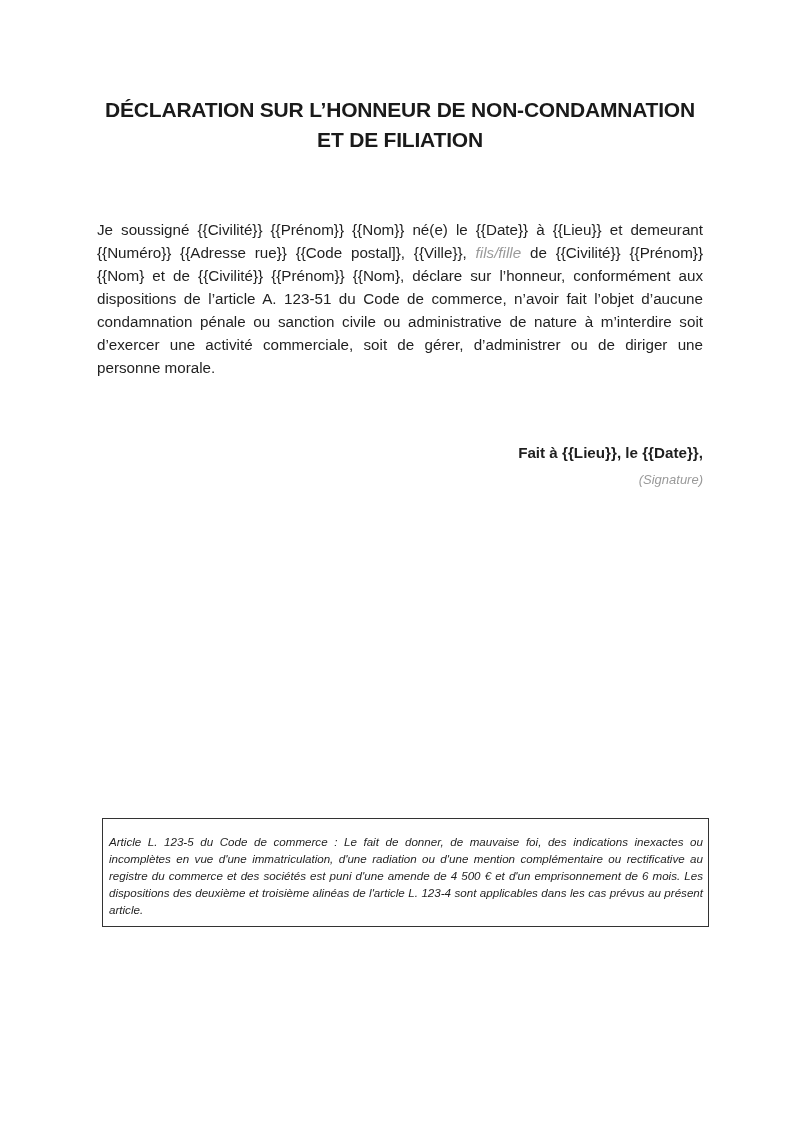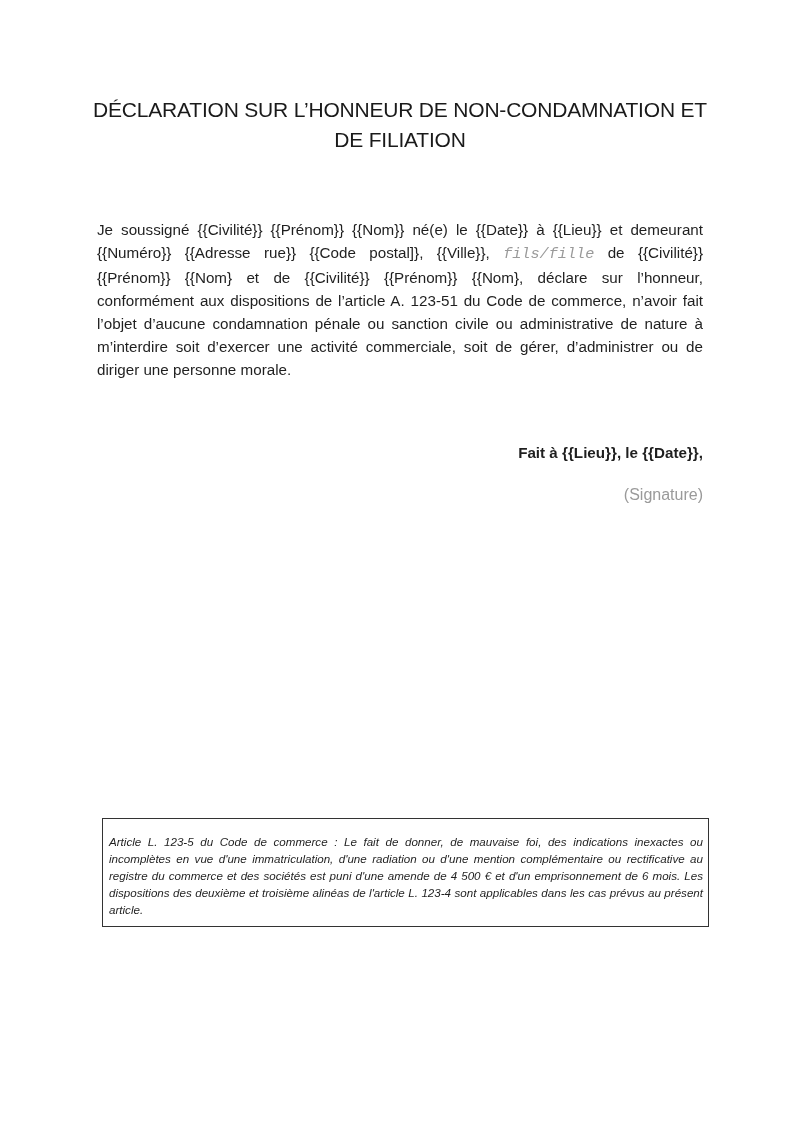--- a/index.html
+++ b/index.html
@@ -23,61 +23,61 @@
       background: #fff;
     }
     .title {
       position: absolute;
       left: 90px;
       top: 95px;
       width: 620px;
       text-align: center;
       font-size: 21px;
       line-height: 30px;
-      font-weight: normal;
+      font-weight: bold;
       color: #1a1a1a;
       margin: 0;
       letter-spacing: -0.2px;
     }
     .body-text {
       position: absolute;
       left: 97px;
       top: 218px;
       width: 606px;
       font-size: 15.2px;
       line-height: 23px;
       text-align: justify;
       margin: 0;
       color: #1f1f1f;
     }
     .muted-italic {
       color: #9a9a9a;
       font-style: italic;
-      font-family: Liberation Mono, monospace;
     }
     .place-date {
       position: absolute;
       right: 97px;
       top: 441px;
       font-size: 15.2px;
       line-height: 23px;
       text-align: right;
       margin: 0;
       color: #1f1f1f;
       font-weight: bold;
     }
     .signature {
       position: absolute;
       right: 97px;
-      top: 483px;
-      font-size: 16px;
+      top: 468px;
+      font-size: 13px;
       line-height: 23px;
       text-align: right;
       margin: 0;
       color: #9a9a9a;
+      font-style: italic;
     }
     .legal-box {
       position: absolute;
       left: 102px;
       top: 818px;
       width: 594px;
       padding: 14px 5px 8px 6px;
       border: 1.5px solid #333;
       box-sizing: content-box;
       font-size: 11.6px;

